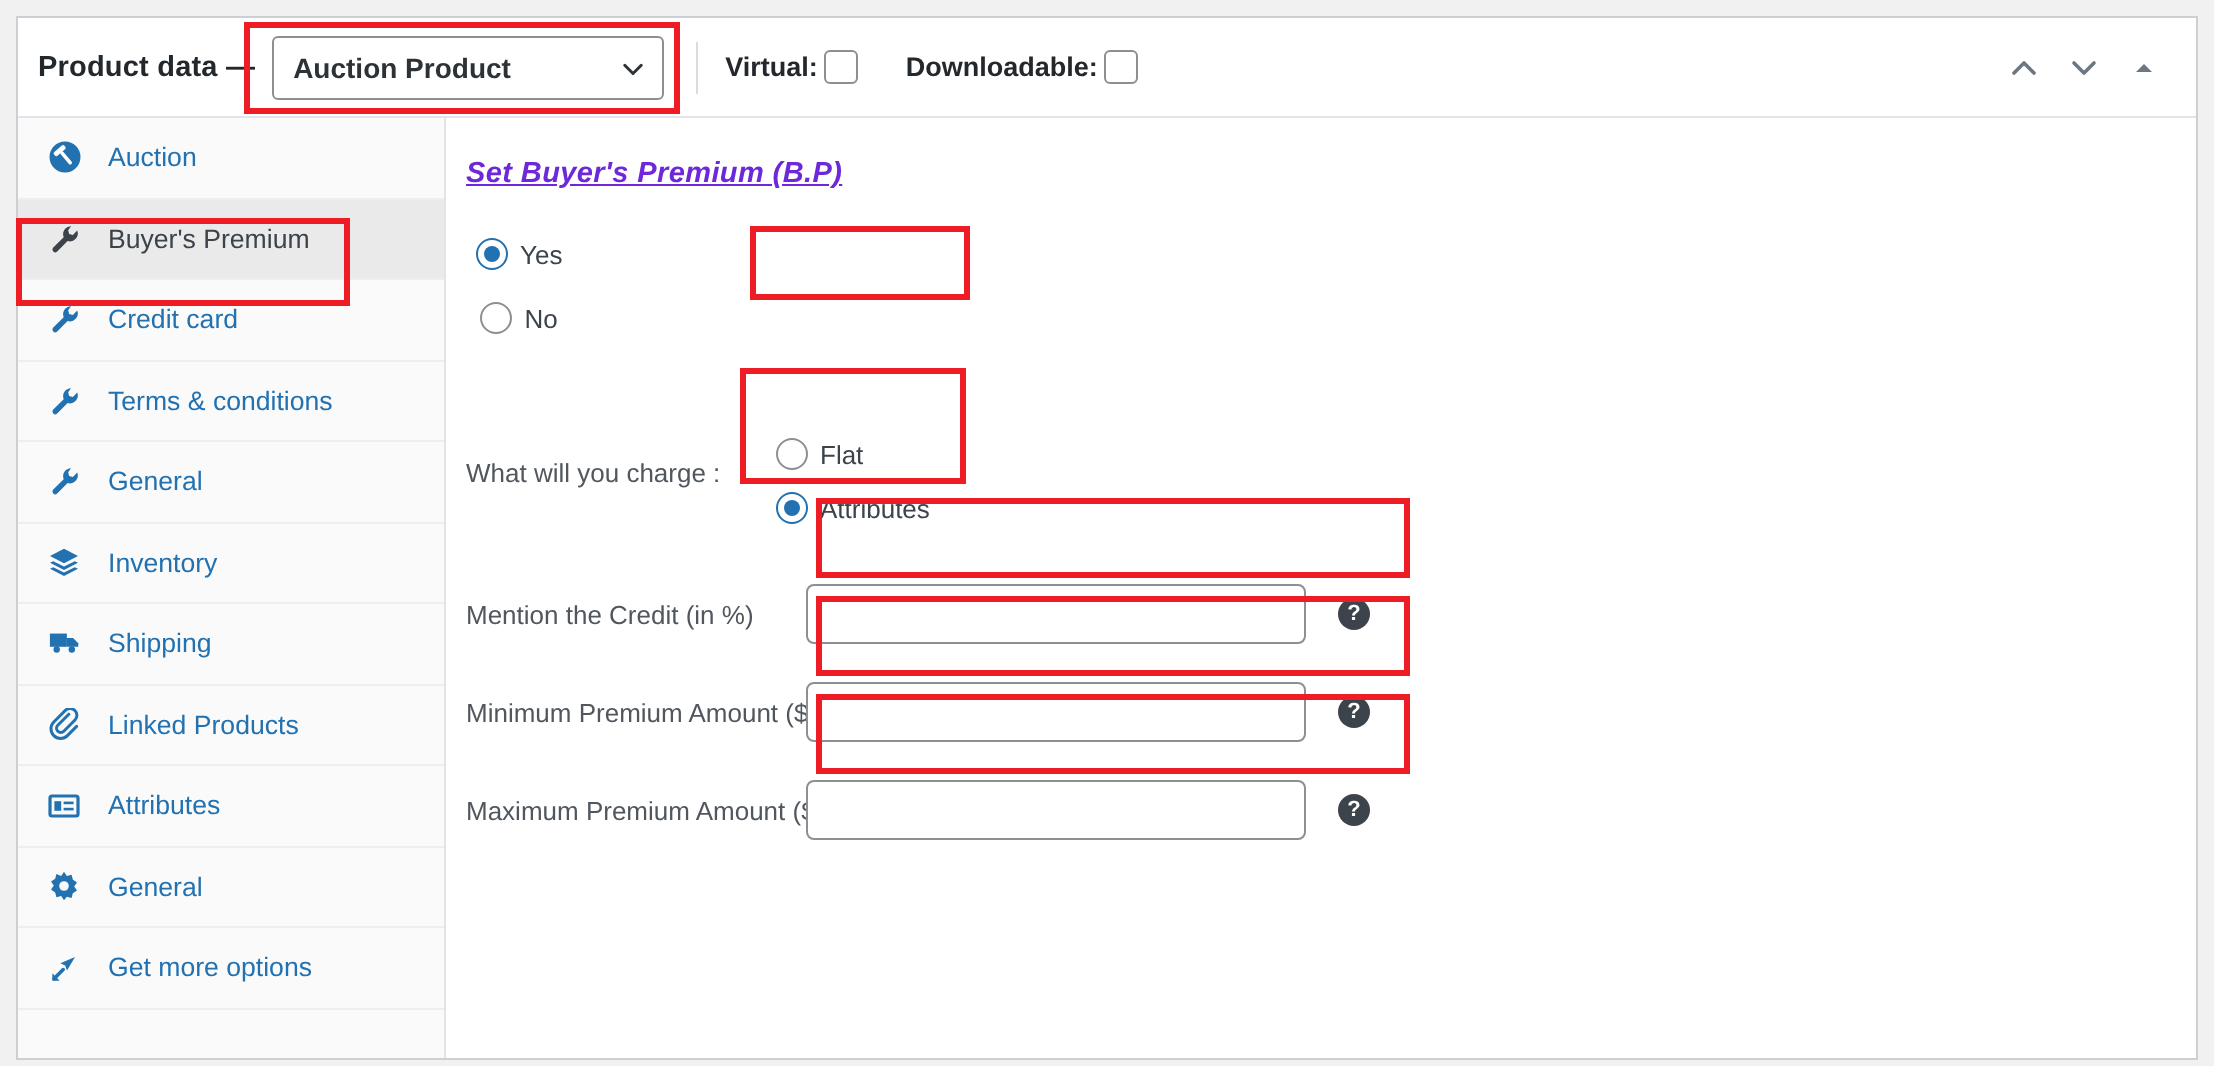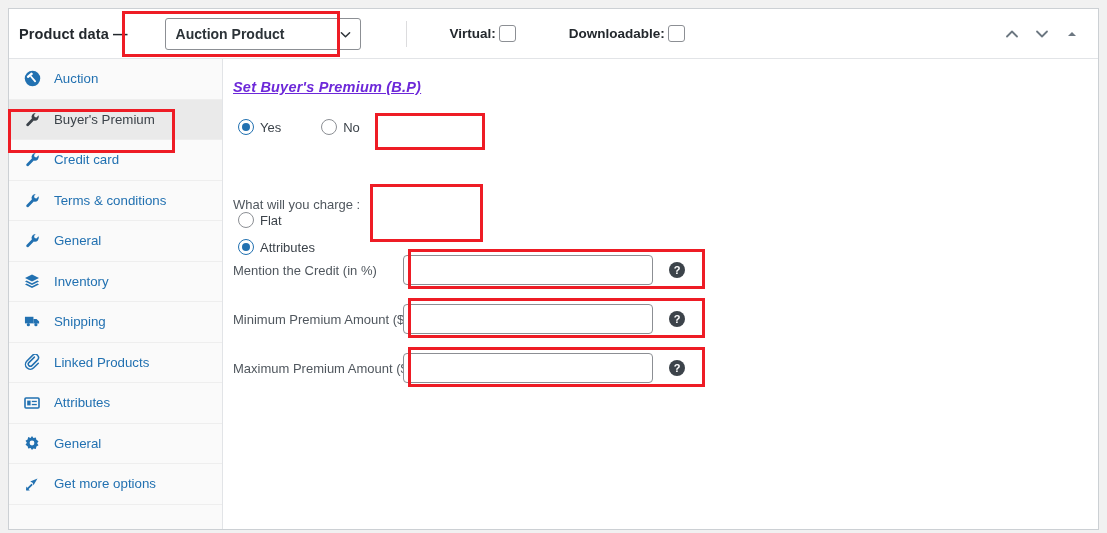--- a/index.html
+++ b/index.html
@@ -25,21 +25,20 @@
   
   #panel-header {
     position: relative;
     height: 50px;
     flex: 0 0 50px;
     border-bottom: 1px solid #e2e4e7;
     display: flex;
     align-items: center;
     padding: 0 12px 0 10px;
     background: #fff;
-    gap: 29px;
   }
   #panel-title {
     font-size: 14.5px;
     font-weight: bold;
     color: #23282d;
     white-space: nowrap;
     letter-spacing: .1px;
   }
   .select-wrap {
     position: relative;
@@ -408,33 +407,33 @@
         </span>
         <span class="tab-label">Get more options</span>
       </li>
     </ul>
 
     <div id="bp-panel">
 
       <h3 id="bp-heading">Set Buyer's Premium (B.P)</h3>
 
       <div class="form-row" style="margin-bottom:52px;">
-        <div class="radio-group" style="gap:40px;padding-left:15px;padding-top:2px;">
+        <div class="radio-group" style="gap:16px;padding-left:15px;padding-top:2px;flex-direction:column;">
           <label class="radio-opt">
             <span class="radio-dot checked"></span>
             <span>Yes</span>
           </label>
           <label class="radio-opt">
             <span class="radio-dot"></span>
             <span>No</span>
           </label>
         </div>
       </div>
 
-      <div class="form-row" style="flex-direction:column;">
+      <div class="form-row" style="margin-bottom:30px;">
         <div class="form-label" style="width:150px;padding-top:10px;">What will you charge :</div>
         <div style="display:flex;flex-direction:column;gap:11px;padding-left:15px;">
           <label class="radio-opt">
             <span class="radio-dot"></span>
             <span>Flat</span>
           </label>
           <label class="radio-opt">
             <span class="radio-dot checked"></span>
             <span>Attributes</span>
           </label>

